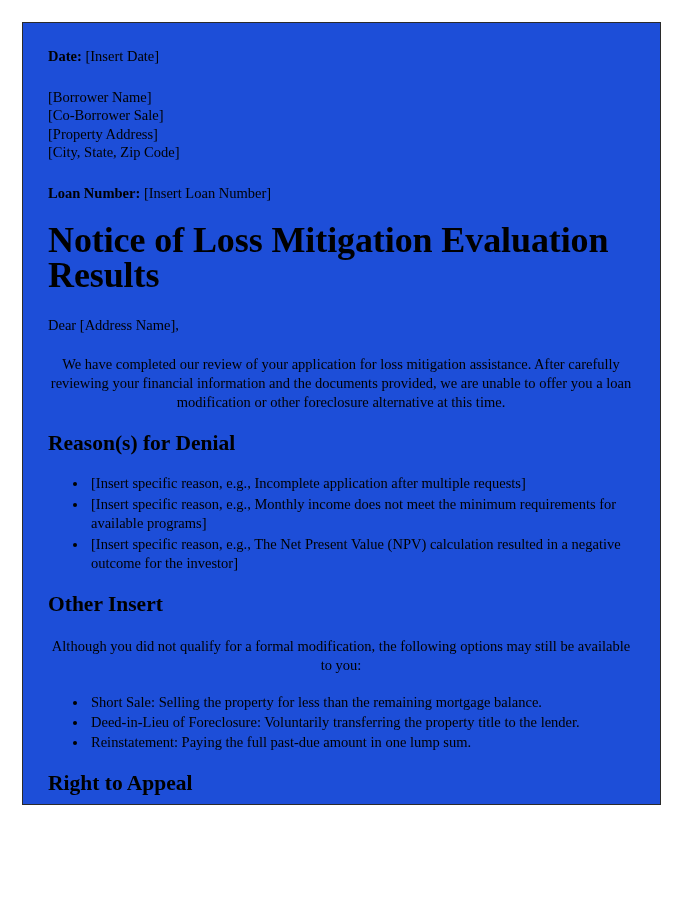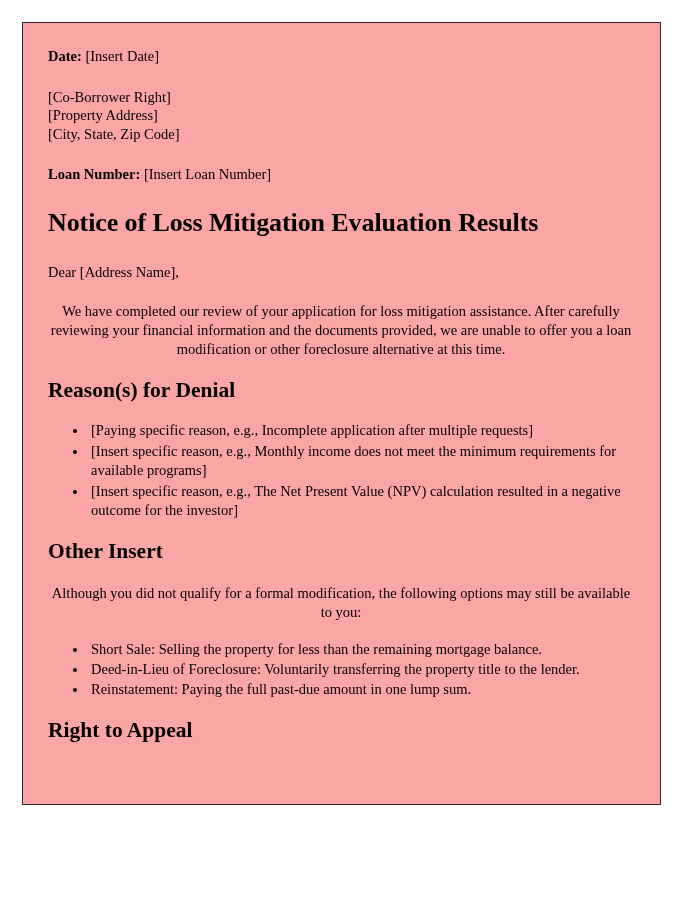--- a/index.html
+++ b/index.html
@@ -17,21 +17,21 @@
   }
 
   .page {
     position: absolute;
     left: 22px;
     top: 22px;
     width: 639px;
     height: 783px;
     box-sizing: border-box;
     border: 1px solid #2b2b2b;
-    background: #fca5a5;
+    background: #1d4ed8;
     overflow: hidden;
   }
 
   .page-inner {
     padding: 24px 26px 0 25px;
   }
 
   
   .meta-line {
     font-size: 14.5px;
@@ -46,21 +46,21 @@
   }
   .addr-block {
     margin: 0 0 22px 0;
   }
   .loan-row {
     margin: 0 0 4px 0;
   }
 
   
   h1.doc-title {
-    font-size: 26px;
+    font-size: 36px;
     line-height: 35px;
     font-weight: bold;
     margin: 21px 0 0 0;
     letter-spacing: -0.1px;
   }
   h2.section-title {
     font-size: 21.5px;
     line-height: 25px;
     font-weight: bold;
     margin: 19px 0 0 0;
@@ -103,38 +103,39 @@
 <body>
 
 <div class="page">
   <div class="page-inner">
 
     <div class="date-row">
       <p class="meta-line"><span class="lbl">Date:</span> <span>[Insert Date]</span></p>
     </div>
 
     <div class="addr-block">
-      <p class="meta-line">[Co-Borrower Right]</p>
+      <p class="meta-line">[Borrower Name]</p>
+      <p class="meta-line">[Co-Borrower Sale]</p>
       <p class="meta-line">[Property Address]</p>
       <p class="meta-line">[City, State, Zip Code]</p>
     </div>
 
     <div class="loan-row">
       <p class="meta-line"><span class="lbl">Loan Number:</span> <span>[Insert Loan Number]</span></p>
     </div>
 
     <h1 class="doc-title">Notice of Loss Mitigation Evaluation Results</h1>
 
     <p class="salutation">Dear [Address Name],</p>
 
     <p class="body-text">We have completed our review of your application for loss mitigation assistance. After carefully reviewing your financial information and the documents provided, we are unable to offer you a loan modification or other foreclosure alternative at this time.</p>
 
     <h2 class="section-title">Reason(s) for Denial</h2>
     <ul class="bullets reasons">
-      <li>[Paying specific reason, e.g., Incomplete application after multiple requests]</li>
+      <li>[Insert specific reason, e.g., Incomplete application after multiple requests]</li>
       <li>[Insert specific reason, e.g., Monthly income does not meet the minimum requirements for available programs]</li>
       <li>[Insert specific reason, e.g., The Net Present Value (NPV) calculation resulted in a negative outcome for the investor]</li>
     </ul>
 
     <h2 class="section-title">Other Insert</h2>
     <p class="body-text">Although you did not qualify for a formal modification, the following options may still be available to you:</p>
     <ul class="bullets options">
       <li>Short Sale: Selling the property for less than the remaining mortgage balance.</li>
       <li>Deed-in-Lieu of Foreclosure: Voluntarily transferring the property title to the lender.</li>
       <li>Reinstatement: Paying the full past-due amount in one lump sum.</li>

